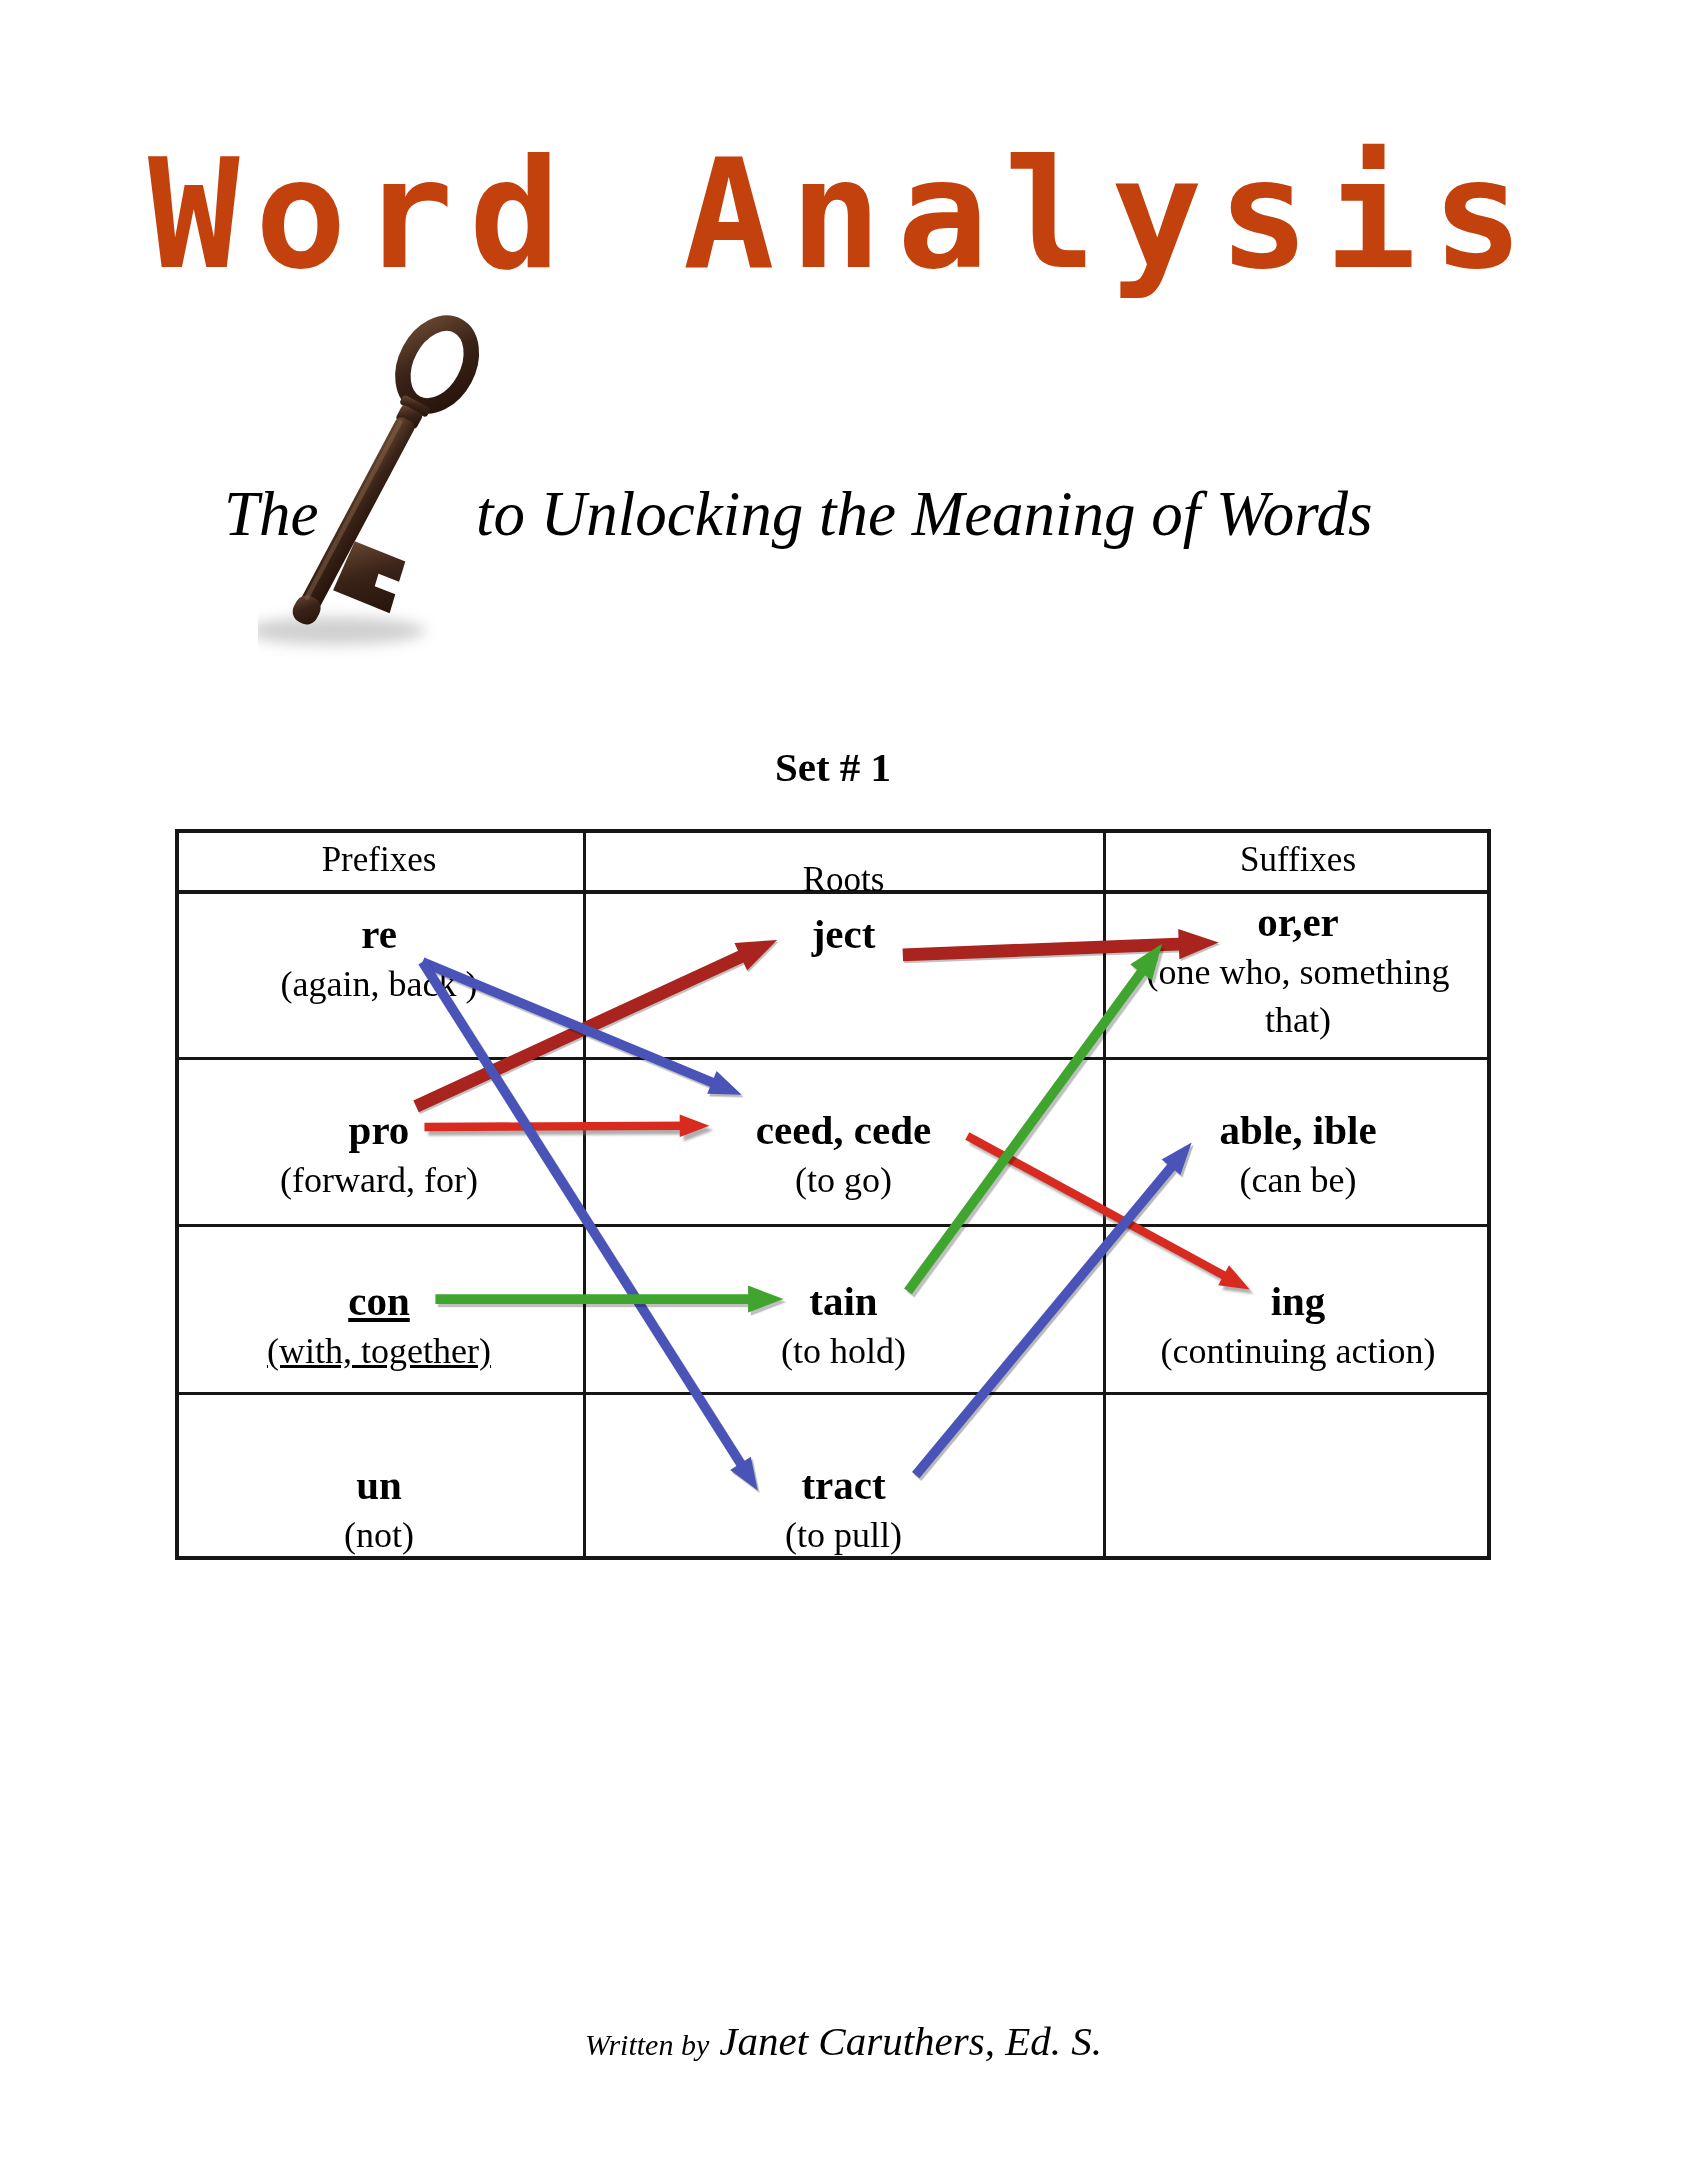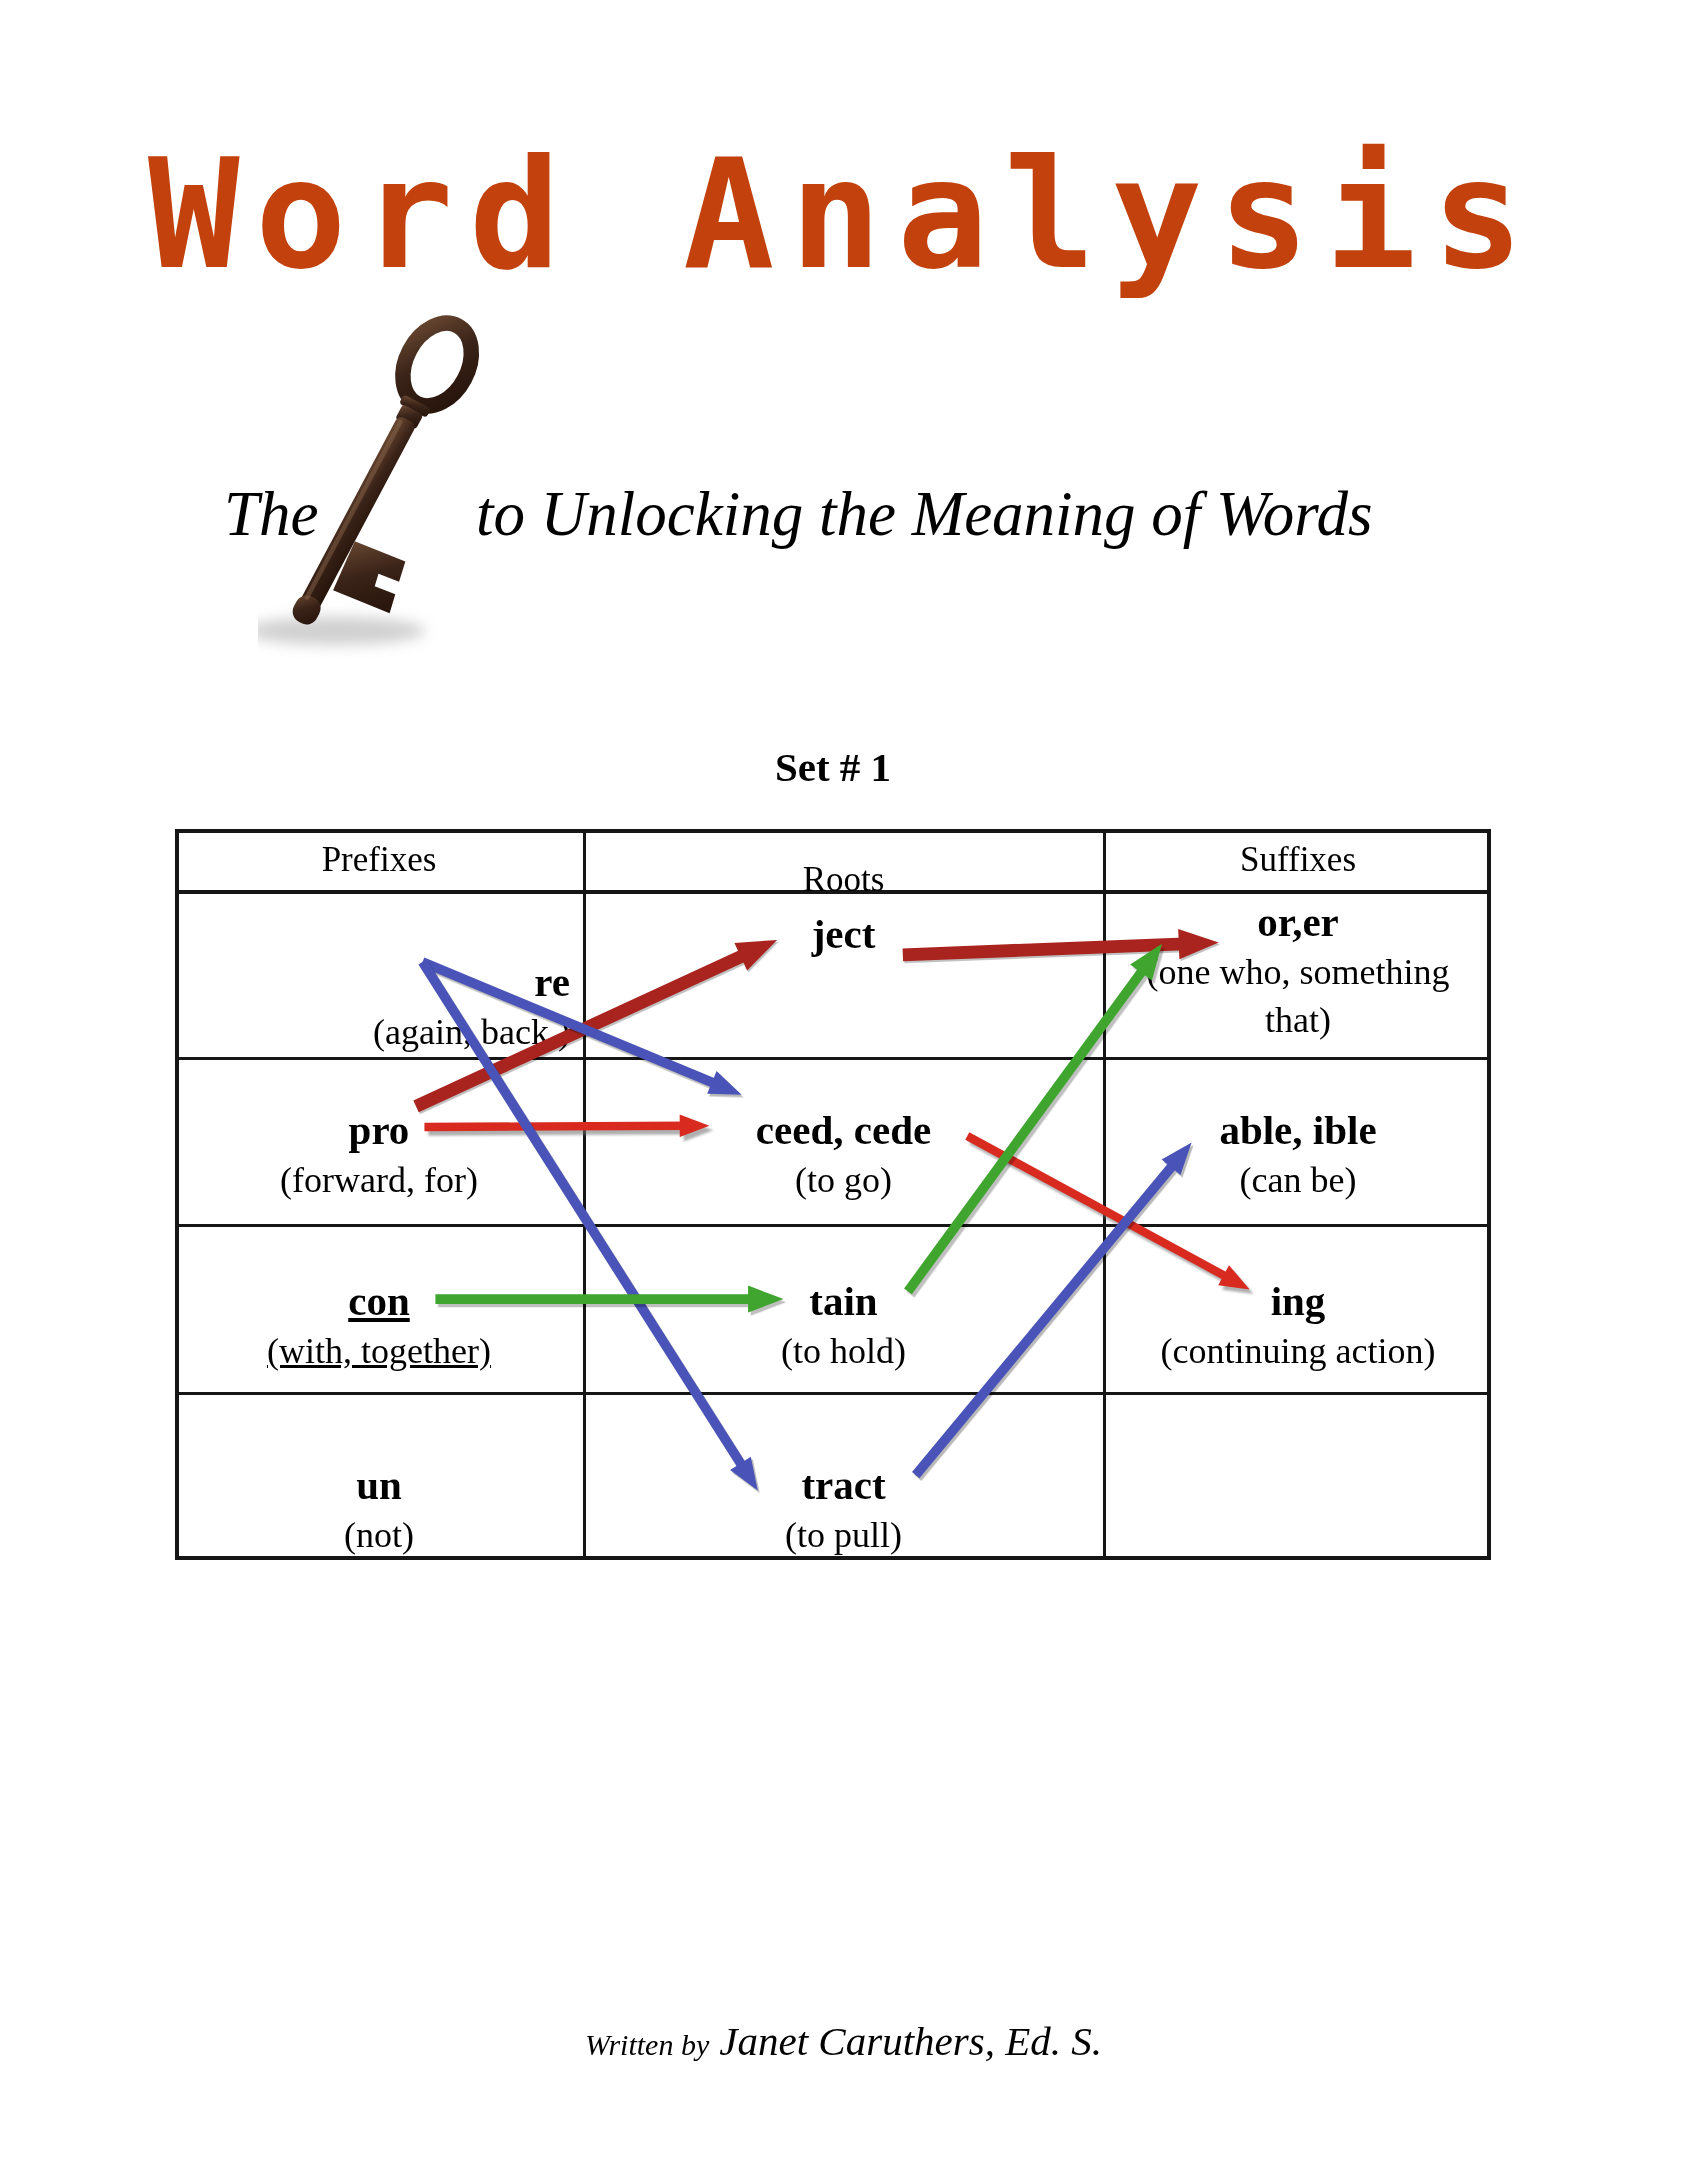--- a/index.html
+++ b/index.html
@@ -116,21 +116,21 @@
     <div class="tline" style="left:0;right:0;top:391px;height:2.6px;"></div>
     <div class="tline" style="left:0;right:0;top:559px;height:2.6px;"></div>
     <div class="tline" style="top:0;bottom:0;left:404px;width:2.6px;"></div>
     <div class="tline" style="top:0;bottom:0;left:924px;width:2.6px;"></div>
   </div>
 
   <div class="col-head" style="left:188px;width:382px;top:840px;">Prefixes</div>
   <div class="col-head" style="left:596px;width:495px;top:860px;">Roots</div>
   <div class="col-head" style="left:1117px;width:362px;top:840px;">Suffixes</div>
 
-  <div class="cell" style="left:188px;width:382px;top:956px;text-align:right;">
+  <div class="cell" style="left:188px;width:382px;top:908px;">
     <div class="word">re</div>
     <div class="meaning">(again, back )</div>
   </div>
   <div class="cell" style="left:596px;width:495px;top:908px;">
     <div class="word">ject</div>
   </div>
   <div class="cell" style="left:1117px;width:362px;top:896px;">
     <div class="word">or,er</div>
     <div class="meaning">(one who, something that)</div>
   </div>

